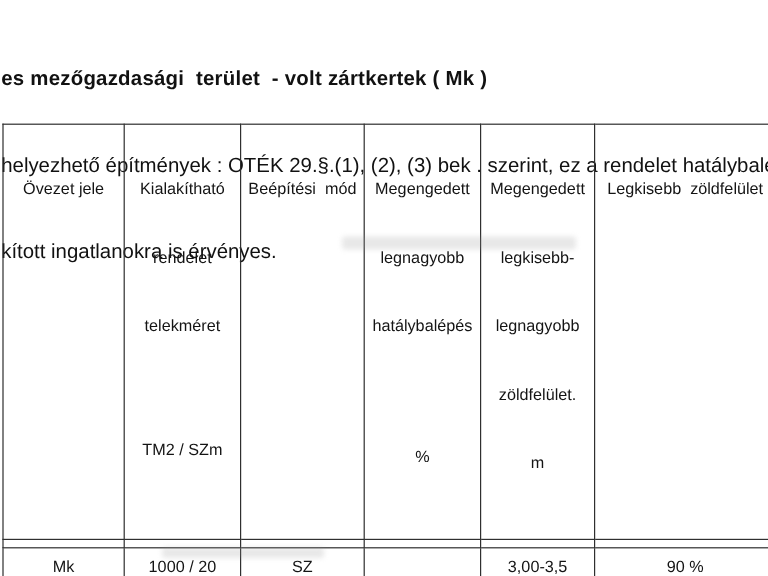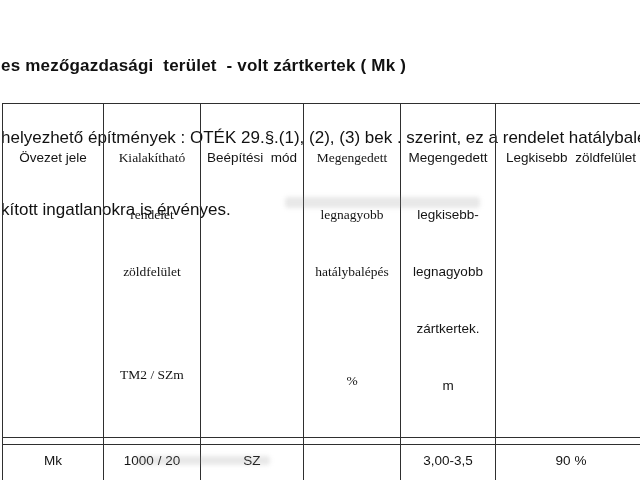--- a/index.html
+++ b/index.html
@@ -27,32 +27,32 @@
     border-collapse: collapse;
     table-layout: fixed;
     width: 644px;
     font-size: 13.5px;
     line-height: 19px;
     color: #141414;
   }
   table.zoning th, table.zoning td {
     border: 1.5px solid #2f2f2f;
     vertical-align: top;
-    padding: 6px 2px 4px 2px;
+    padding: 6px 2px 16px 2px;
     font-weight: normal;
     text-align: center;
     white-space: pre;
     overflow: hidden;
   }
   tr.head { height: 107px; }
   tr.gaprow { height: 7px; }
   tr.gaprow td { padding: 0; }
   tr.body { height: 238px; }
 
-  th.left, td.left { text-align: left; padding-left: 8px; font-family: Liberation Serif, serif; }
+  th.left, td.left { text-align: left; padding-left: 8px; }
   .spacer-8 { height: 8px; }
   .spacer-14 { height: 14px; }
   .center-line { text-align: center; }
 
   .watermark {
     position: absolute;
     background: rgba(150,150,150,0.22);
     filter: blur(2px);
     border-radius: 3px;
     pointer-events: none;
@@ -79,39 +79,39 @@
     <col style="width:151px">
   </colgroup>
   <tbody>
       <tr class="head">
     <th>
       <div>Övezet jele</div>
     </th>
     <th class="left">
       <div>Kialakítható</div>
       <div>rendelet</div>
-      <div>zöldfelület</div>
+      <div>telekméret</div>
       <div class="spacer-8"></div>
       <div>TM2 / SZm</div>
     </th>
     <th>
       <div>Beépítési  mód</div>
     </th>
     <th class="left">
       <div>Megengedett</div>
       <div>legnagyobb</div>
       <div>hatálybalépés</div>
       <div class="spacer-14"></div>
       <div class="center-line">%</div>
     </th>
     <th>
       <div>Megengedett</div>
       <div>legkisebb-</div>
       <div>legnagyobb</div>
-      <div>zártkertek.</div>
+      <div>zöldfelület.</div>
       <div>m</div>
     </th>
     <th>
       <div>Legkisebb  zöldfelület</div>
     </th>
   </tr>
   <tr class="gaprow">
     <td></td>
         <td></td>
         <td></td>

